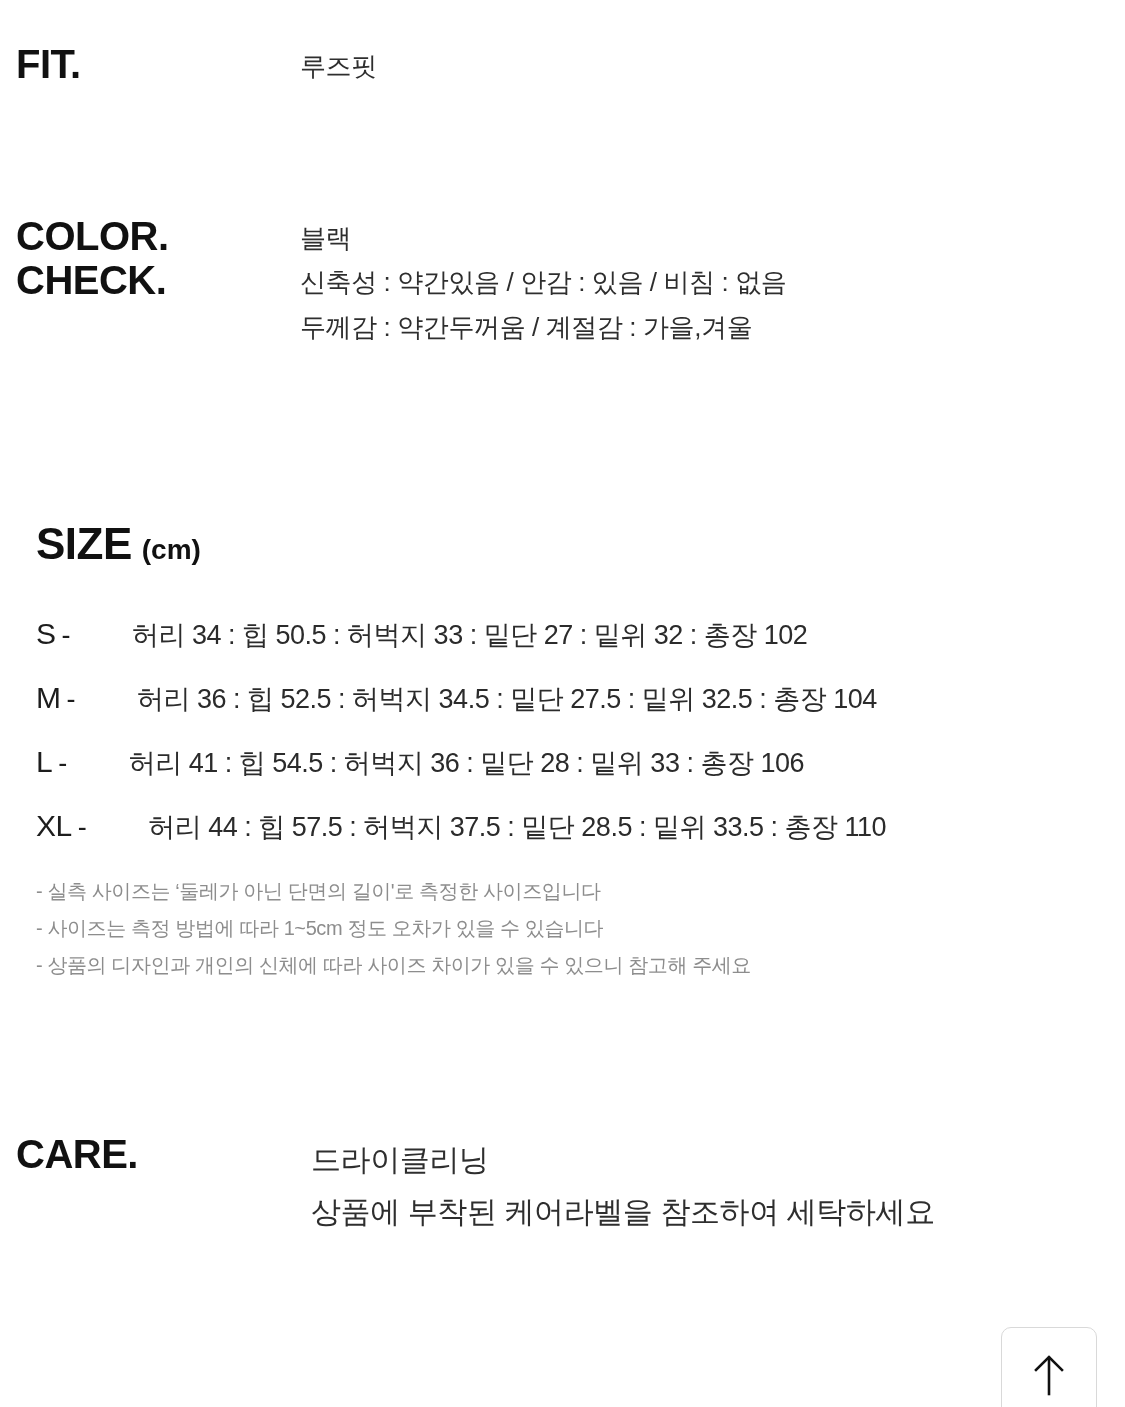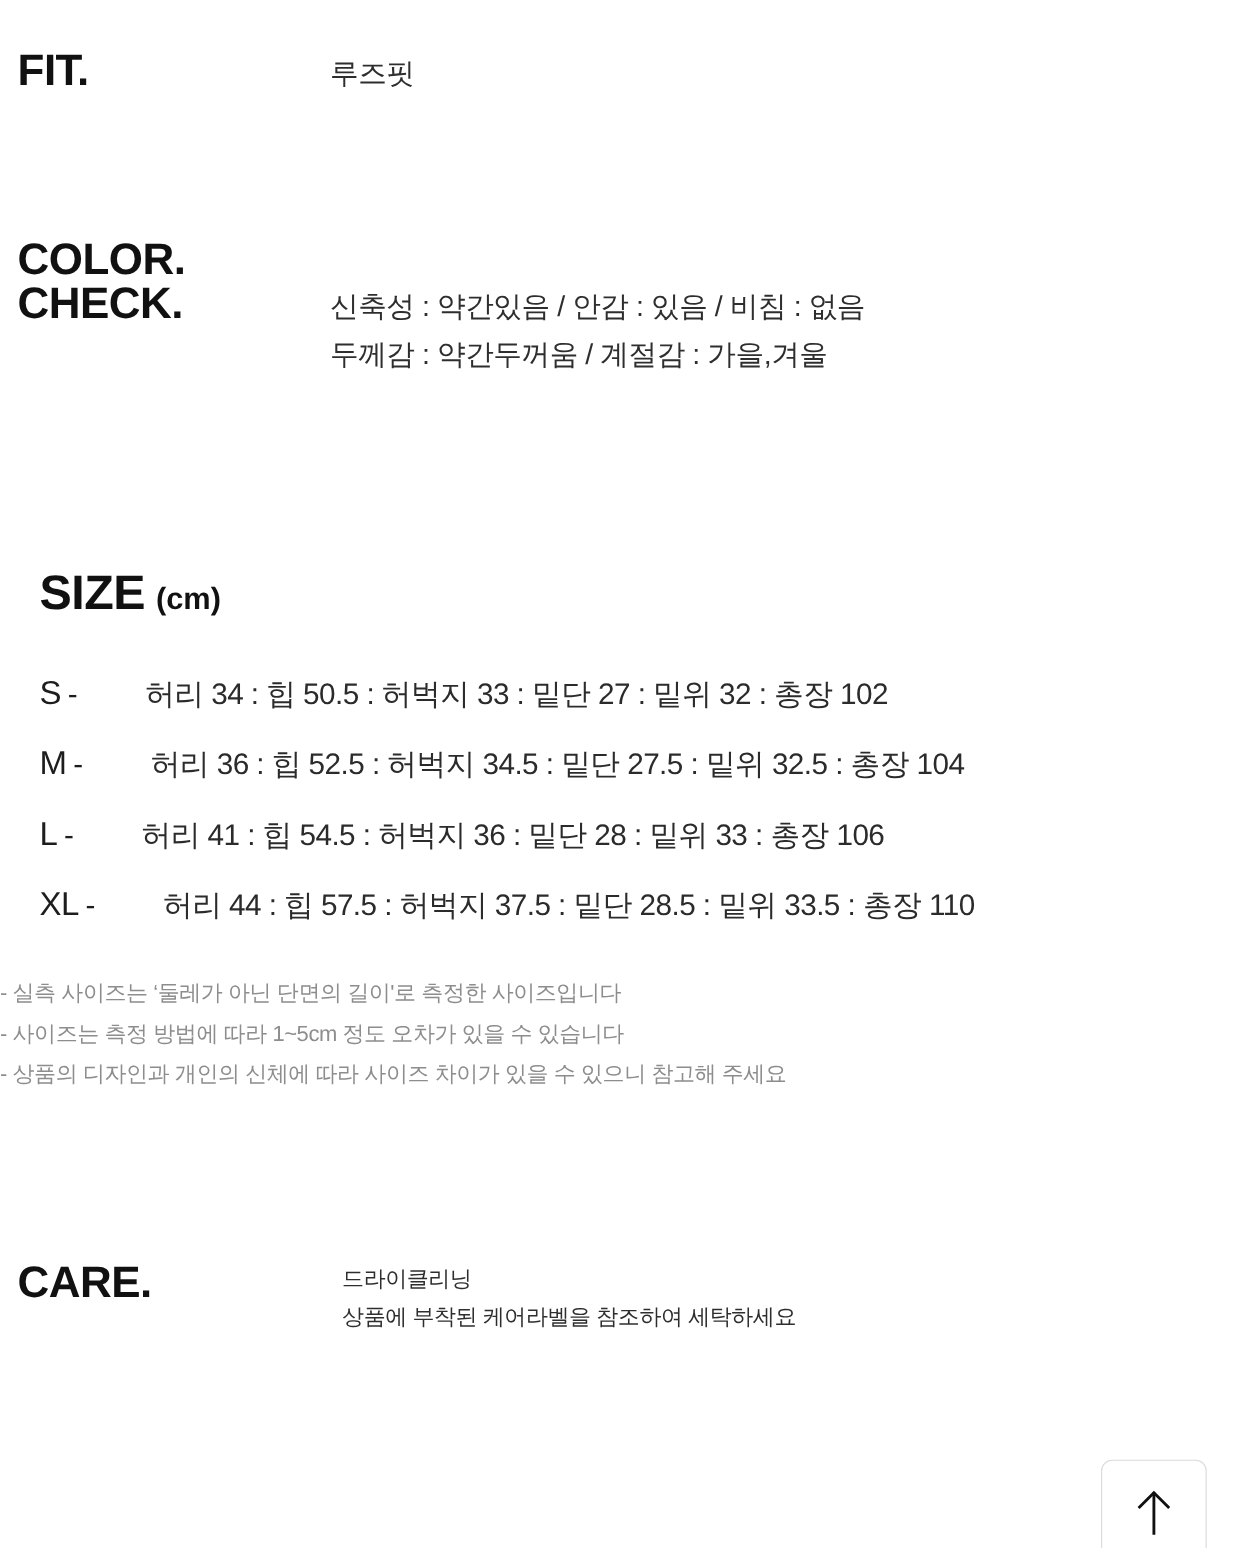--- a/index.html
+++ b/index.html
@@ -96,38 +96,39 @@
   .size-line .sz-dash {
     margin-right: 14px;
     color: #1d1d1d;
   }
   .size-line .sz-measures {
     color: #2b2b2b;
     margin-left: 48px;
   }
 
   .size-notes {
-    margin-top: 44px;
+    margin-top: 28px;
+    padding-left: 36px;
   }
   .size-notes div {
     font-size: 20px;
     line-height: 1.85;
     color: #8d8d8d;
     letter-spacing: -0.4px;
     white-space: nowrap;
   }
 
   
   .row-care {
     margin-top: 150px;
     padding-bottom: 30px;
     gap: 11px;
   }
   .row-care .spec-value div {
-    font-size: 20px;
+    font-size: 30px;
     line-height: 1.75;
   }
 
   
   .scroll-top {
     position: absolute;
     right: 28px;
     bottom: 28px;
     width: 96px;
     height: 96px;
@@ -149,20 +150,23 @@
 
   <div class="spec-row row-fit">
     <div class="spec-label">FIT.</div>
     <div class="spec-value">
       <div>루즈핏</div>
     </div>
   </div>
 
   <div class="spec-row row-color">
     <div class="spec-label">COLOR.</div>
+    <div class="spec-value">
+      <div>블랙</div>
+    </div>
   </div>
 
   <div class="spec-row row-check">
     <div class="spec-label">CHECK.</div>
     <div class="spec-value">
       <div>신축성 : 약간있음 / 안감 : 있음 / 비침 : 없음</div>
       <div>두께감 : 약간두꺼움 / 계절감 : 가을,겨울</div>
     </div>
   </div>
 

